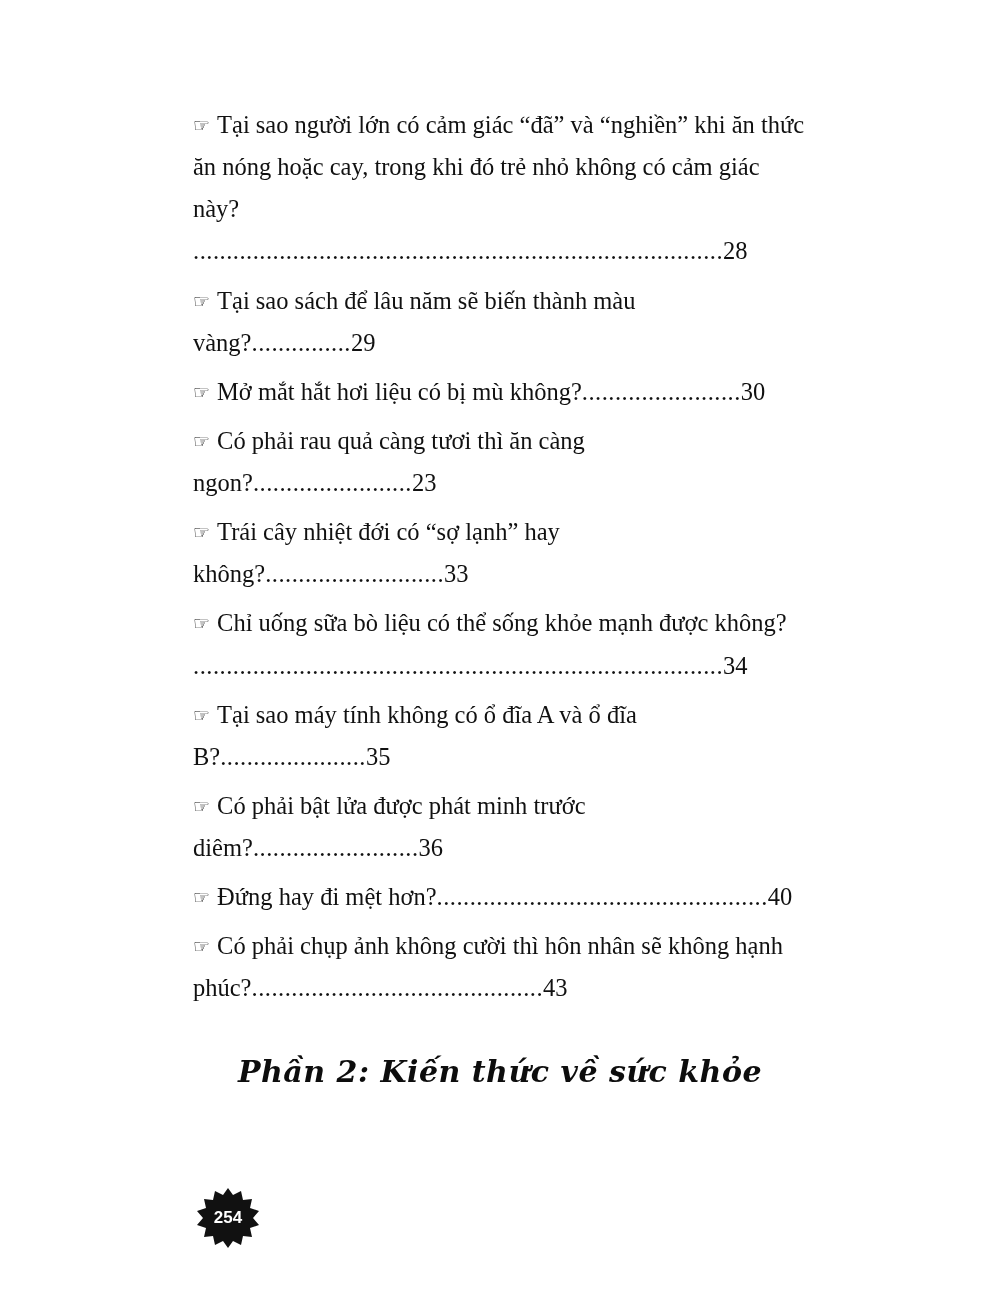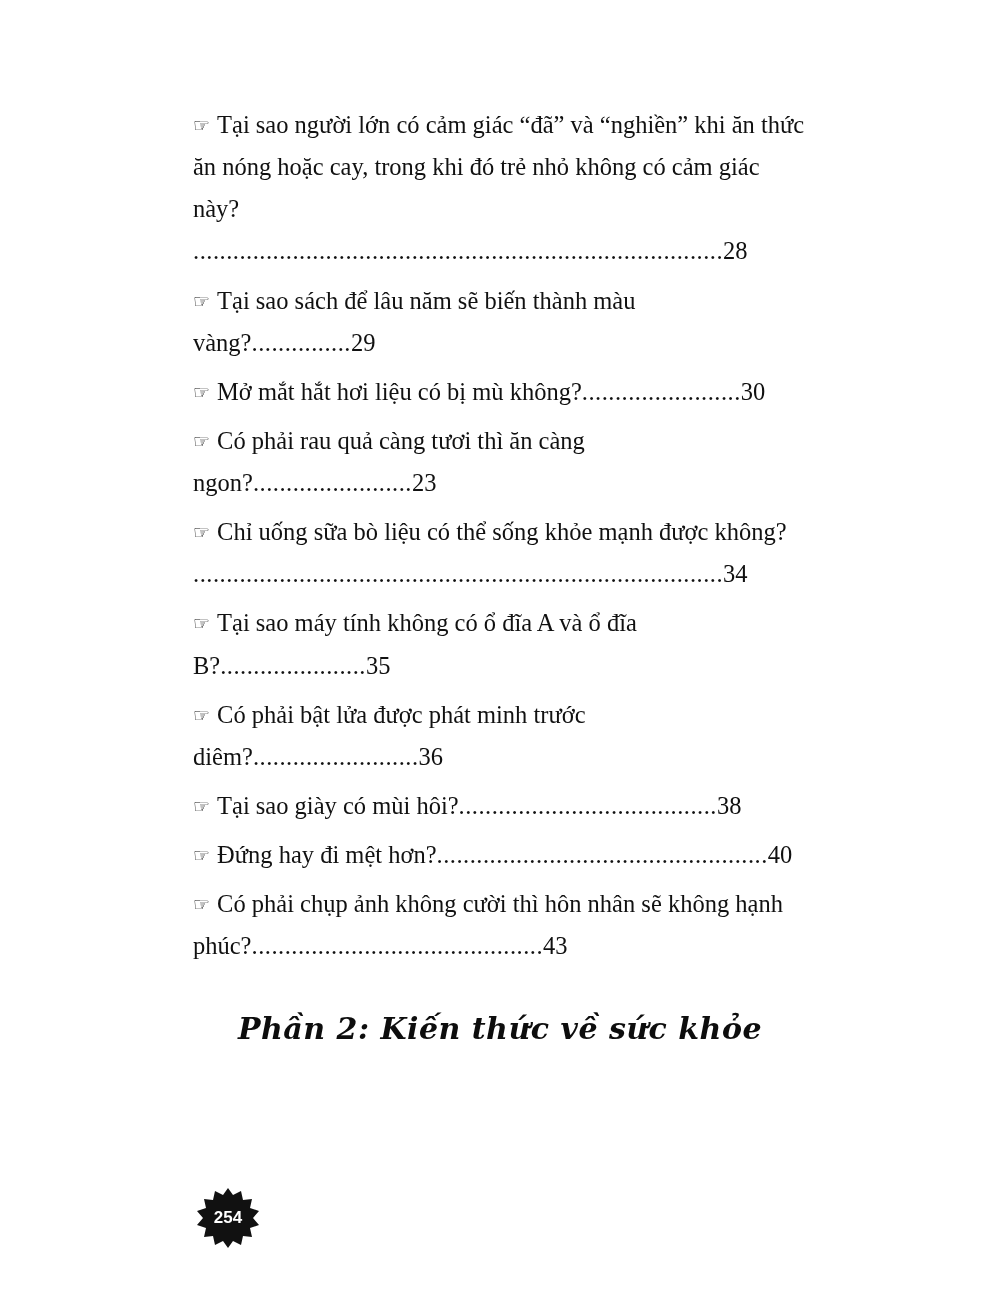--- a/index.html
+++ b/index.html
@@ -112,37 +112,37 @@
     </div>
 
     <div class="entry">
       <span class="hand">☞</span><span class="txt">Mở mắt hắt hơi liệu có bị mù không?</span><span class="dots">........................</span><span class="pg">30</span>
     </div>
 
     <div class="entry">
       <span class="hand">☞</span><span class="txt">Có phải rau quả càng tươi thì ăn càng ngon?</span><span class="dots">........................</span><span class="pg">23</span>
     </div>
 
+    <div class="entry">
+      <span class="hand">☞</span><span class="txt">Trái cây nhiệt đới có “sợ lạnh” hay không?</span><span class="dots">...........................</span><span class="pg">33</span>
+    </div>
 
     <div class="entry">
       <span class="hand">☞</span><span class="txt">Chỉ uống sữa bò liệu có thể sống khỏe mạnh được không?</span>
       <span class="wrapline"><span class="dots">................................................................................</span><span class="pg">34</span></span>
     </div>
 
     <div class="entry">
       <span class="hand">☞</span><span class="txt">Tại sao máy tính không có ổ đĩa A và ổ đĩa B?</span><span class="dots">......................</span><span class="pg">35</span>
     </div>
 
     <div class="entry">
       <span class="hand">☞</span><span class="txt">Có phải bật lửa được phát minh trước diêm?</span><span class="dots">.........................</span><span class="pg">36</span>
     </div>
 
-    <div class="entry">
-      <span class="hand">☞</span><span class="txt">Tại sao giày có mùi hôi?</span><span class="dots">.......................................</span><span class="pg">38</span>
-    </div>
 
 
     <div class="entry">
       <span class="hand">☞</span><span class="txt">Đứng hay đi mệt hơn?</span><span class="dots">..................................................</span><span class="pg">40</span>
     </div>
 
 
     <div class="entry">
       <span class="hand">☞</span><span class="txt">Có phải chụp ảnh không cười thì hôn nhân sẽ không hạnh</span>
       <span class="wrapline"><span>phúc?</span><span class="dots">............................................</span><span class="pg">43</span></span>

